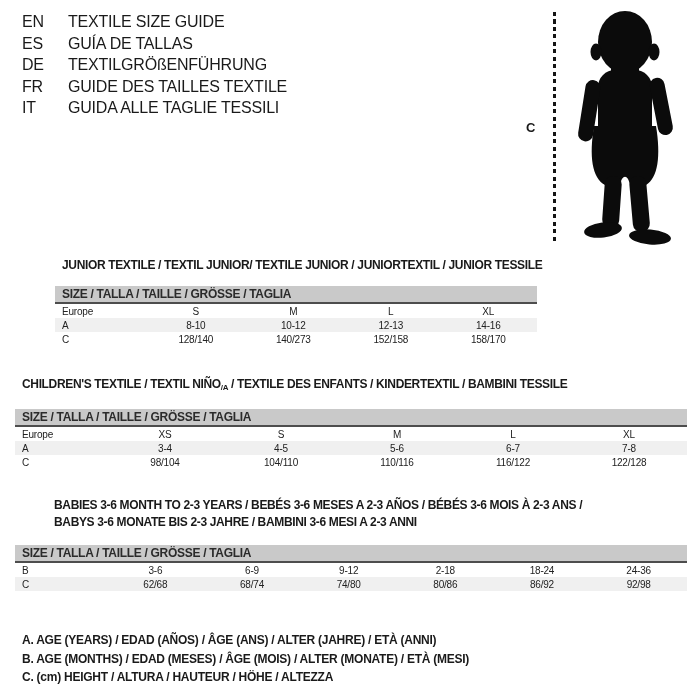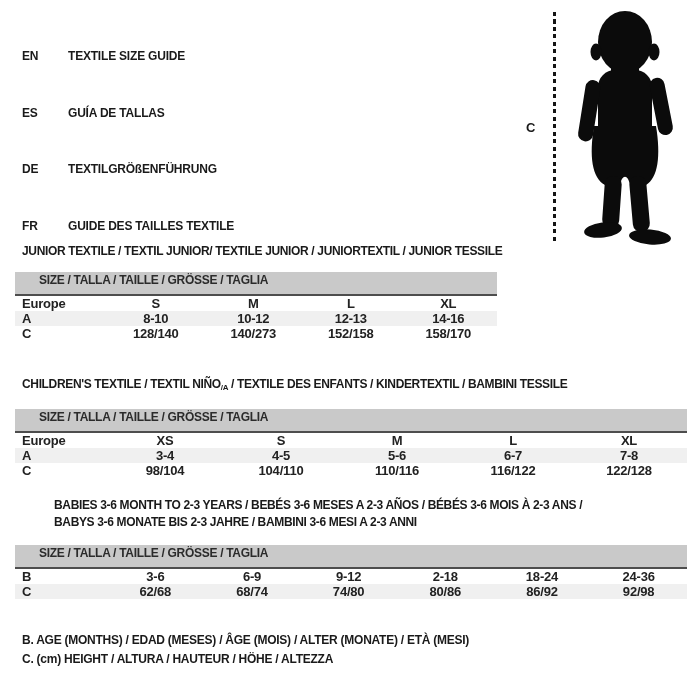--- a/index.html
+++ b/index.html
@@ -5,49 +5,49 @@
   * { margin:0; padding:0; box-sizing:border-box; }
   html,body { width:700px; height:700px; background:#ffffff; }
   body {
     position:relative; overflow:hidden;
     font-family:"Liberation Sans", sans-serif;
     color:#1a1a1a;
   }
 
   
   .lang-list { position:absolute; left:22px; top:11px; }
-  .lang-row { display:flex; line-height:21.6px; font-size:12px; font-weight:700; letter-spacing:-0.2px;margin-top:35px; }
+  .lang-row { display:flex; line-height:21.6px; font-size:16px; font-weight:400; letter-spacing:-0.2px; }
   .lang-code { width:46px; flex:0 0 46px; }
 
   
   .figure { position:absolute; left:518px; top:6px; width:182px; height:242px; }
   .height-label { position:absolute; left:8px; top:114px; font-size:13px; font-weight:700; }
   .dotted-line {
     position:absolute; left:35px; top:6px; width:3px; height:232px;
     background:repeating-linear-gradient(to bottom, #141414 0 4px, transparent 4px 7.5px);
   }
   .silhouette { position:absolute; left:46px; top:0; width:132px; height:240px; }
 
   
   .size-section { position:absolute; left:15px; }
   .sec-title { font-size:12px; font-weight:700; letter-spacing:-0.35px; line-height:14px; padding-left:7px; white-space:nowrap; }
   .sec-title .subsc { font-size:8px; vertical-align:-2px; }
   .size-bar {
-    margin-top:14px; height:24px; line-height:17px;
+    margin-top:14px; height:18px; line-height:17px;
     background:#c9c9c9; border-bottom:2px solid #4d4d4d;
-    padding-left:24px; font-size:12px; font-weight:700; letter-spacing:-0.3px; color:#2b2b2b;
-  }
-  .sec-junior   { top:244px; width:482px; }
+    padding-left:7px; font-size:12px; font-weight:700; letter-spacing:-0.3px; color:#2b2b2b;
+  }
+  .sec-junior   { top:258px; width:482px;margin-left:40px; }
   .sec-children { top:377px; width:672px; }
   .sec-babies   { top:497px; width:672px; }
   .sec-babies .sec-title div { line-height:17px;margin-left:32px; }
 
   table.size-table { width:100%; border-collapse:collapse; table-layout:fixed; }
   table.size-table td {
-    height:14px; font-size:13px; font-weight:700; letter-spacing:-0.2px;
+    height:14px; font-size:10px; font-weight:400; letter-spacing:-0.2px;
     text-align:center; vertical-align:middle; color:#222;
   }
   table.size-table td.lbl { text-align:left; padding-left:7px; }
   table.size-table col.label-col { width:92px; }
   tr.shaded td { background:#f0f0f0;text-align:center; }
 
   
   .legend { position:absolute; left:22px; top:631px; }
   .legend-line { font-size:12px; font-weight:700; letter-spacing:-0.25px; line-height:18.6px; white-space:nowrap; }
 </style>
@@ -209,15 +209,16 @@
         <td>74/80</td>
         <td>80/86</td>
         <td>86/92</td>
         <td>92/98</td>
       </tr>
     </tbody>
   </table>
 </div>
 
 <div class="legend">
+  <div class="legend-line">A. AGE (YEARS) / EDAD (AÑOS) / ÂGE (ANS) / ALTER (JAHRE) / ETÀ (ANNI)</div>
   <div class="legend-line">B. AGE (MONTHS) / EDAD (MESES) / ÂGE (MOIS) / ALTER (MONATE) / ETÀ (MESI)</div>
   <div class="legend-line">C. (cm) HEIGHT / ALTURA / HAUTEUR / HÖHE / ALTEZZA</div>
 </div>
 
 </body></html>

